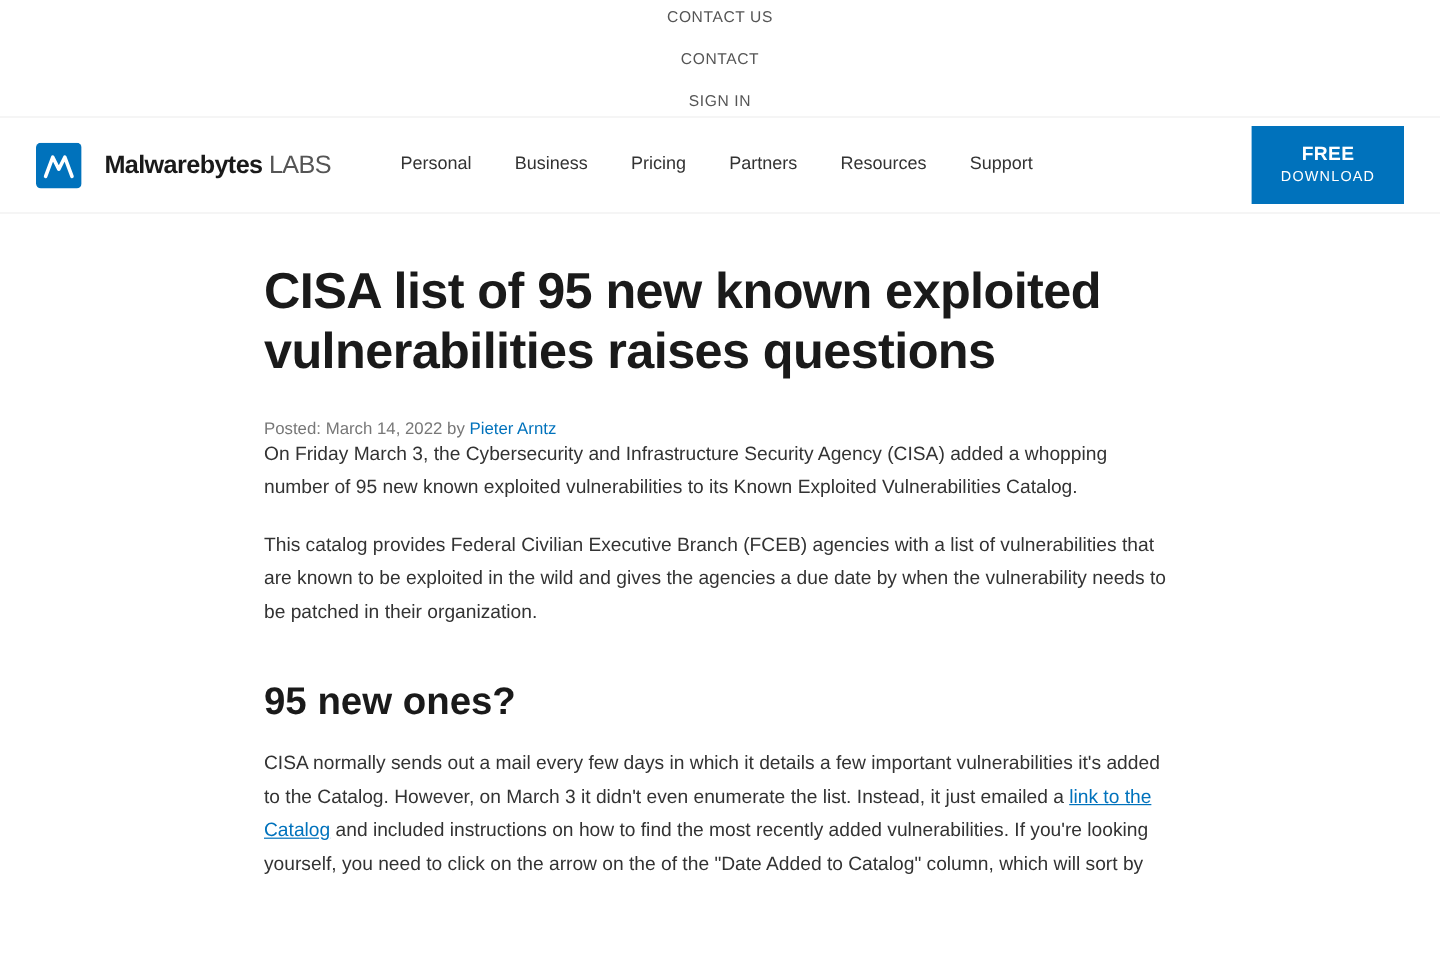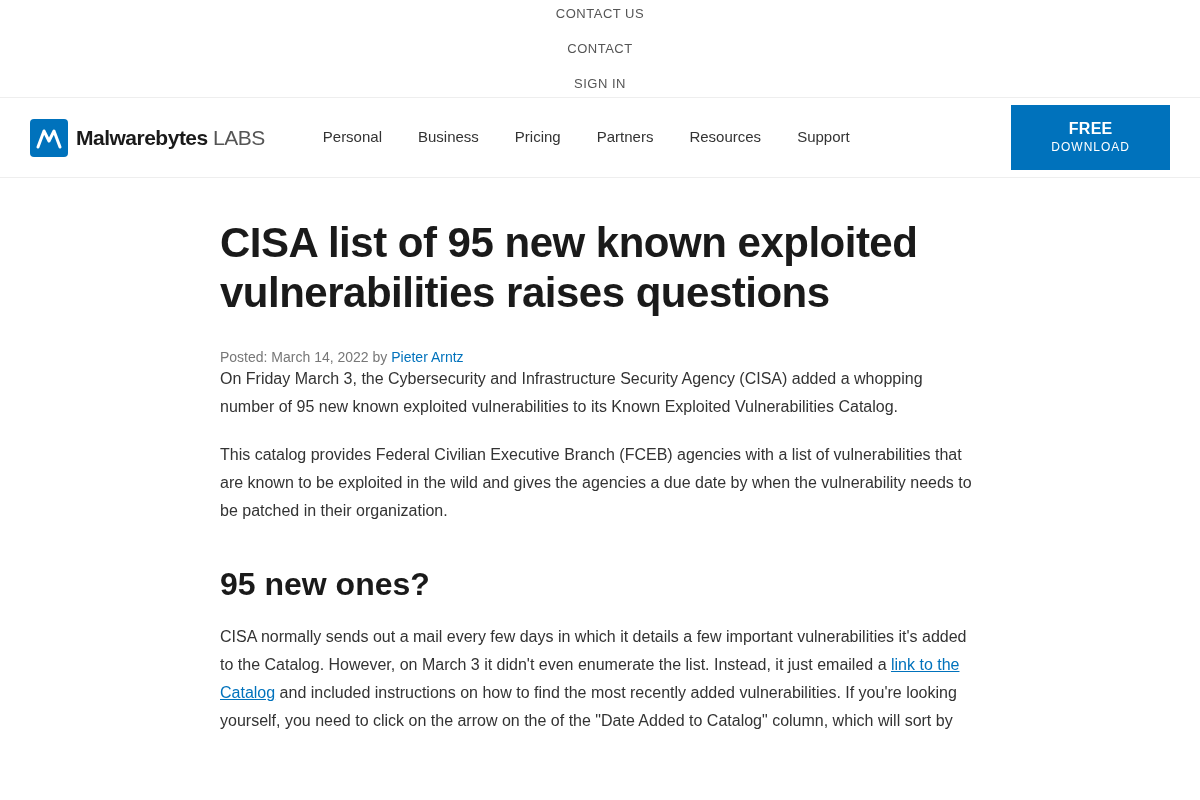--- a/index.html
+++ b/index.html
@@ -58,21 +58,21 @@
       border-bottom: 3px solid transparent;
     }
 
     .nav-cta {
       margin-left: auto;
     }
     .btn-free-download {
       background: #0072bc;
       color: #fff;
       border: none;
-      padding: 14px 40px;
+      padding: 14px 24px;
       font-size: 14px;
       font-weight: 700;
       cursor: pointer;
       text-align: center;
       line-height: 1.3;
       letter-spacing: 0.3px;
     }
     .btn-free-download .line1 { display: block; font-size: 16px; }
     .btn-free-download .line2 { display: block; font-size: 12px; font-weight: 400; letter-spacing: 1px; }
 
@@ -114,21 +114,21 @@
       font-weight: 700;
       color: #1a1a1a;
       margin: 40px 0 20px 0;
       line-height: 1.2;
     }
 
     
     .logo-container {
       display: flex;
       align-items: center;
-      gap: 0;
+      gap: 11px;
     }
     .logo-icon {
       width: 38px;
       height: 38px;
       margin-right: 8px;
     }
     .logo-wordmark {
       font-size: 21px;
       font-weight: 800;
       color: #1a1a1a;

